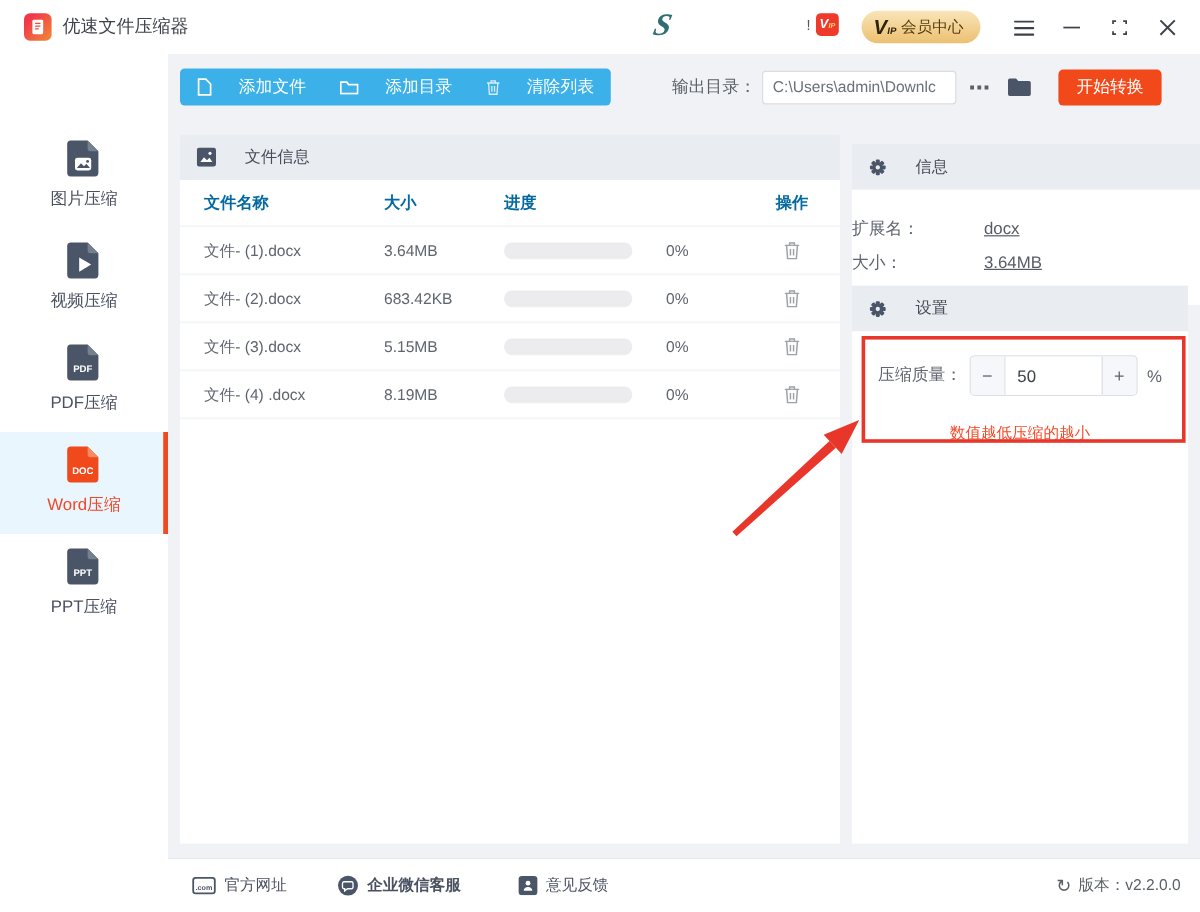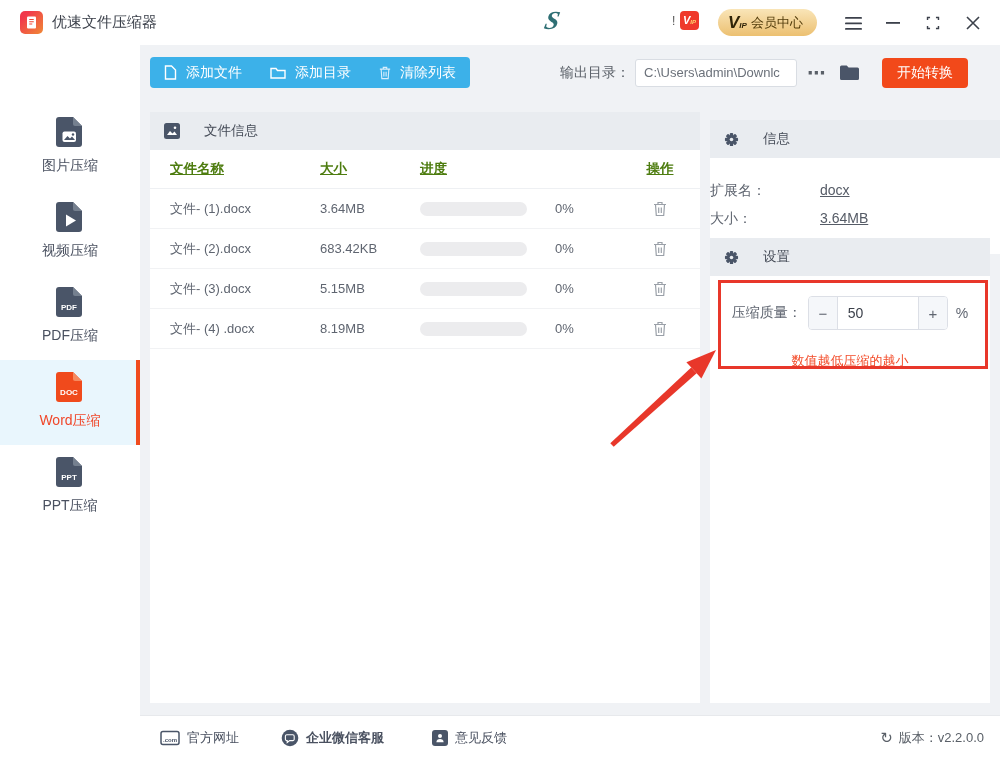--- a/index.html
+++ b/index.html
@@ -31,37 +31,37 @@
     padding-top:10px; cursor:pointer; }
   .side-item .label { margin-top:8px; font-size:14px; color:#4a5160; }
   .side-item.active { background:#e9f6fd; }
   .side-item.active .label { color:#f0472a; }
   .side-item.active::after { content:""; position:absolute; right:0; top:0; width:4px; height:85px; background:#f04b1e; }
 
   
   .main { position:absolute; left:140px; top:45px; width:860px; height:670px; background:#f0f2f5; }
 
   .btn-group { position:absolute; left:10px; top:12px; height:31px; display:flex; background:#3cb1e9; border-radius:4px; }
-  .tb-btn { display:flex; align-items:center; gap:9px; padding:0 14px; color:#fff; font-size:14px; cursor:pointer;text-align:right; }
+  .tb-btn { display:flex; align-items:center; gap:22px; padding:0 14px; color:#fff; font-size:14px; cursor:pointer;text-align:right; }
 
   .output-area { position:absolute; right:32px; top:12px; height:31px; display:flex; align-items:center; }
   .out-label { font-size:14px; color:#5a6068; margin-right:5px; }
   .out-input { width:162px; height:28px; border:1px solid #d9dde3; border-radius:3px; padding:0 8px;
     font-size:13px; color:#6b717a; font-family:inherit; background:#fff; }
   .dots-btn { margin-left:10px; font-size:18px; font-weight:bold; color:#5a6068; letter-spacing:1px; cursor:pointer; line-height:10px; }
   .folder-dark { margin-left:13px; cursor:pointer; display:flex; }
   .start-btn { margin-left:22px; width:86px; height:30px; background:#f2491a; color:#fff; border:none; border-radius:4px;
     font-size:14px; font-family:inherit; cursor:pointer; }
 
   
   .file-panel { position:absolute; left:10px; top:67px; width:550px; height:591px; background:#fff; }
   .panel-header { height:38px; background:#e9ecf0; display:flex; align-items:center; gap:24px; padding:0 14px;
     font-size:13.5px; color:#454b57; }
   .thead { height:39px; display:flex; align-items:center; border-bottom:1px solid #eef0f3;
-    font-size:13.5px; font-weight:bold; color:#4d7c0f;text-decoration:underline; }
+    font-size:13.5px; font-weight:bold; color:#0369a1; }
   .col-name { width:170px; padding-left:20px; }
   .col-size { width:100px; }
   .col-prog { flex:1; }
   .col-act { width:80px; text-align:center; }
   .frow { height:40px; display:flex; align-items:center; border-bottom:1px solid #f1f2f4; font-size:13px; color:#5f6570; }
   .prog-wrap { flex:1; display:flex; align-items:center; gap:28px; }
   .prog-bar { width:107px; height:14px; border-radius:7px; background:#ececee; }
   .trash-btn { width:80px; display:flex; justify-content:center; cursor:pointer; }
 
   

